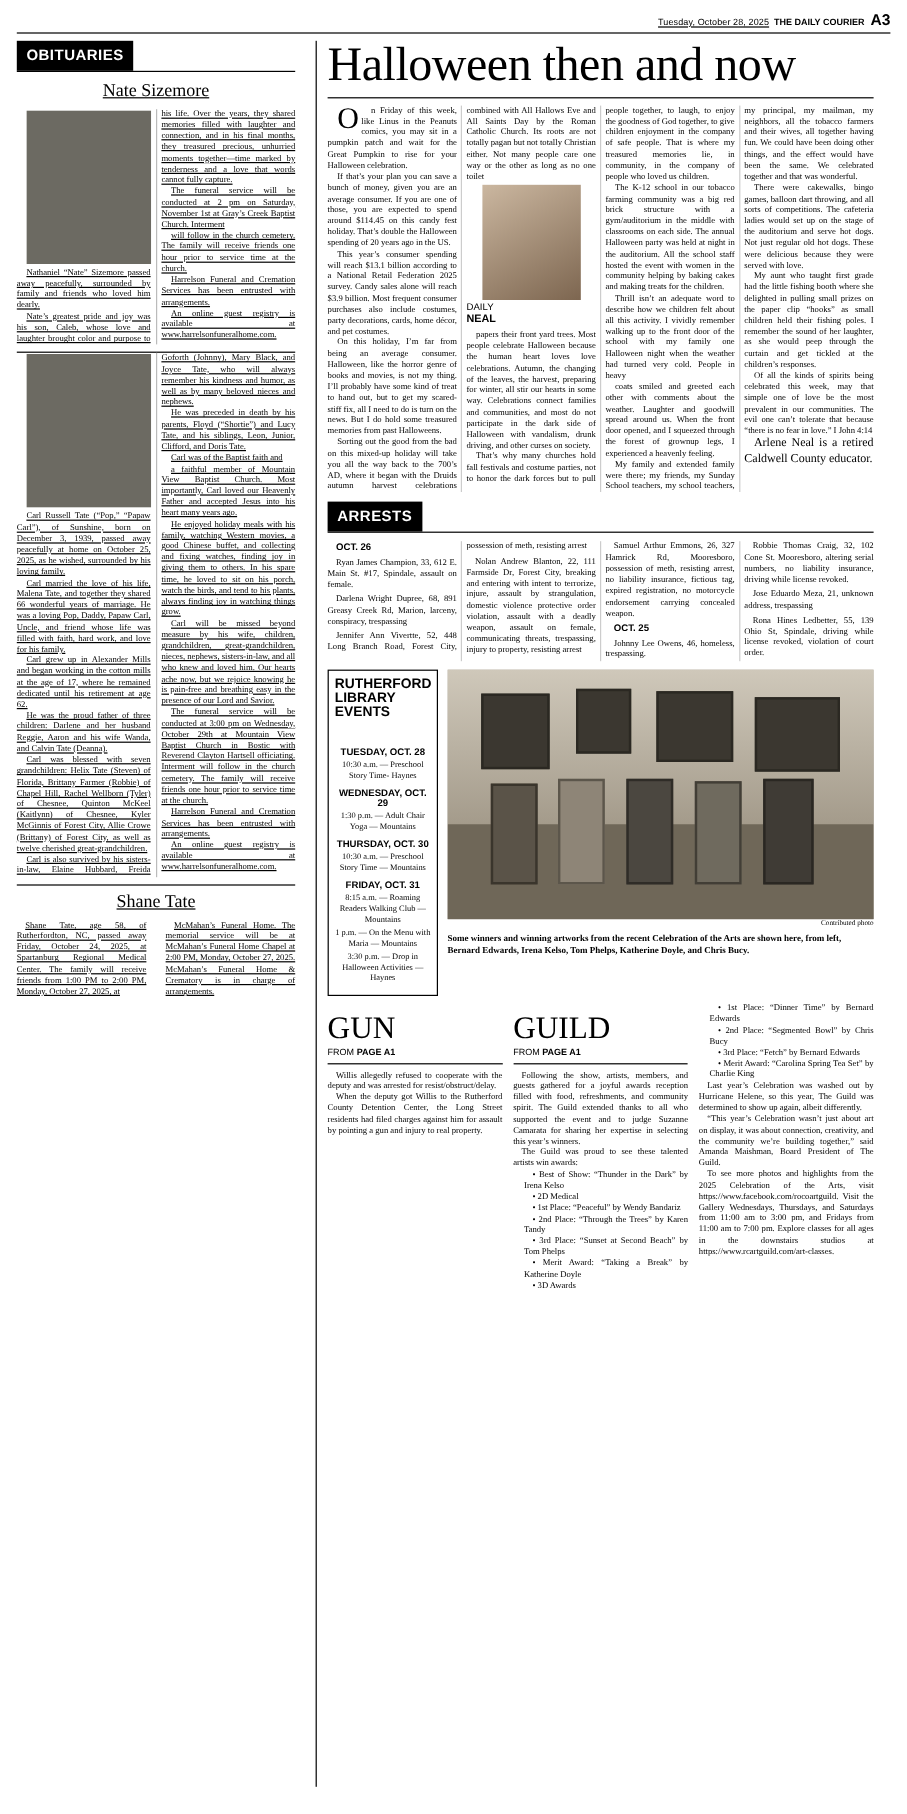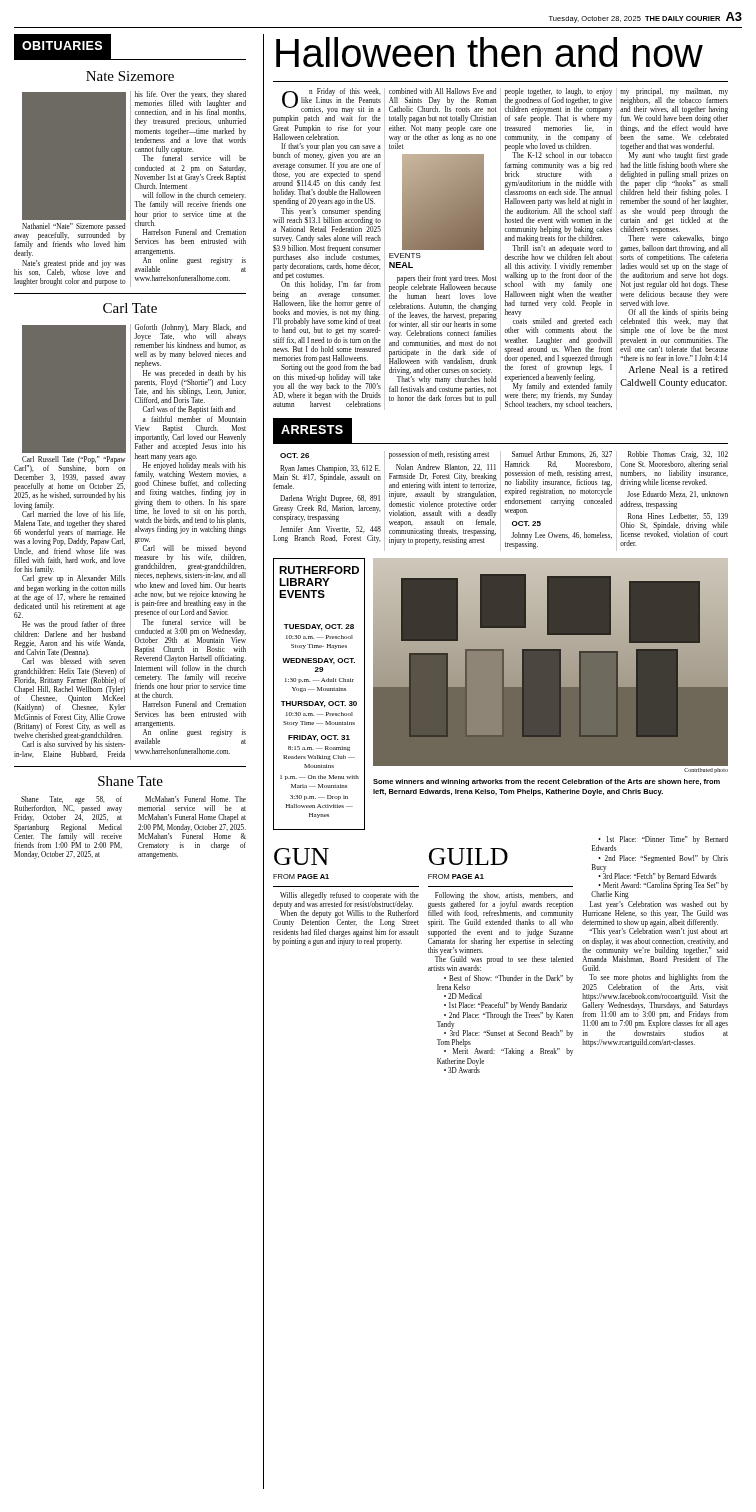--- a/index.html
+++ b/index.html
@@ -13,28 +13,28 @@
     line-height:1.28;
   }
   .page { width:756px; height:1512px; padding:10px 14px 8px 14px; position:relative; }
 
   
   .masthead {
     display:flex; justify-content:flex-end; align-items:baseline;
     font-family:"Liberation Sans", sans-serif;
     font-size:7.5px; padding-bottom:3px;
   }
-  .masthead .date { letter-spacing:0.1px; }
+  .masthead .date { letter-spacing:0.1px;text-decoration:underline; }
   .masthead .paper { font-weight:bold; margin-left:4px; }
   .masthead .pagenum { font-weight:bold; font-size:13px; margin-left:5px; line-height:1; }
   .rule-top { border-bottom:1.6px solid #000; margin-bottom:6px; }
 
   
   .grid { display:flex; gap:0; height:1455px; }
-  .col-left { width:250px; padding-right:17px; border-right:0.7px solid #000; }
+  .col-left { width:250px; padding-right:17px; border-right:0.7px solid #000;text-decoration:underline; }
   .col-right { width:464px; padding-left:9px; }
 
   
   .flag {
     background:#000; color:#fff;
     font-family:"Liberation Sans", sans-serif;
     font-weight:bold; font-size:12.5px;
     letter-spacing:0.4px;
     padding:4px 8px 5px 8px;
     display:inline-block;
@@ -60,21 +60,21 @@
     float:right; width:104px; height:128px; margin:1px 0 3px 6px;
     background:linear-gradient(160deg,#8d8b80,#4f4d46);
     overflow:hidden; position:relative;
   }
   .obit-photo.carl {
     background:linear-gradient(170deg,#9a9276,#5b5444);
   }
 
   
   h1.headline {
-    font-family:Liberation Sans, sans-serif;
+    font-family:Liberation Serif, serif;
     font-size:40px; line-height:0.98;
     font-weight:normal; margin:0 0 8px 0; letter-spacing:-0.4px;
   }
   .head-rule { border-bottom:0.7px solid #000; margin-bottom:6px; }
 
   .story-cols { column-count:4; column-gap:8px; column-rule:0.5px solid #ccc; }
   .story-cols p { margin:0; text-indent:8px; text-align:justify; hyphens:auto; }
   .dropcap::first-letter {
     float:left; font-size:25px; line-height:0.82; padding:2px 2px 0 0; font-weight:normal;
   }
@@ -113,21 +113,21 @@
   .lib-photo { flex:1; }
   .lib-photo .ph {
     width:100%; height:208px;
     background:linear-gradient(180deg,#b9b2a4 0%,#8e8575 45%,#6d6557 100%);
     position:relative; overflow:hidden;
   }
   .ph .wall { position:absolute; inset:0 0 38% 0; background:linear-gradient(180deg,#cfc8ba,#a49b8b); }
   .ph .floor { position:absolute; left:0; right:0; bottom:0; height:38%; background:#6f6758; }
   .ph .art { position:absolute; background:#3b3730; border:2px solid #2b2822; }
   .credit { font-size:6px; text-align:right; margin-top:1px; }
-  .caption { font-family:Liberation Sans, sans-serif; font-size:7.5px; font-weight:bold; line-height:1.25; margin-top:3px; }
+  .caption { font-family:Liberation Serif, serif; font-size:7.5px; font-weight:bold; line-height:1.25; margin-top:3px; }
 
   
   .jump-head {
     font-family:"Liberation Serif", serif;
     font-size:26px; line-height:1; margin:8px 0 2px 0;
   }
   .jump-from {
     font-family:"Liberation Sans", sans-serif;
     font-size:7.5px; margin-bottom:4px;
   }
@@ -176,21 +176,20 @@
           <p>The funeral service will be conducted at 2 pm on Saturday, November 1st at Gray’s Creek Baptist Church. Interment</p>
           <p>will follow in the church cemetery. The family will receive friends one hour prior to service time at the church.</p>
           <p>Harrelson Funeral and Cremation Services has been entrusted with arrangements.</p>
           <p>An online guest registry is available at www.harrelsonfuneralhome.com.</p>
         </div>
       </div>
 
       <div class="obit-rule"></div>
 
       <div>
-        <div class="obit-name">Carl Tate</div>
         <div class="twocol">
           <div class="obit-photo carl">
               <div class="photo-box"></div>
             </div>
           <p>Carl Russell Tate (“Pop,” “Papaw Carl”), of Sunshine, born on December 3, 1939, passed away peacefully at home on October 25, 2025, as he wished, surrounded by his loving family.</p>
           <p>Carl married the love of his life, Malena Tate, and together they shared 66 wonderful years of marriage. He was a loving Pop, Daddy, Papaw Carl, Uncle, and friend whose life was filled with faith, hard work, and love for his family.</p>
           <p>Carl grew up in Alexander Mills and began working in the cotton mills at the age of 17, where he remained dedicated until his retirement at age 62.</p>
           <p>He was the proud father of three children: Darlene and her husband Reggie, Aaron and his wife Wanda, and Calvin Tate (Deanna).</p>
           <p>Carl was blessed with seven grandchildren: Helix Tate (Steven) of Florida, Brittany Farmer (Robbie) of Chapel Hill, Rachel Wellborn (Tyler) of Chesnee, Quinton McKeel (Kaitlynn) of Chesnee, Kyler McGinnis of Forest City, Allie Crowe (Brittany) of Forest City, as well as twelve cherished great-grandchildren.</p>
           <p>Carl is also survived by his sisters-in-law, Elaine Hubbard, Freida Goforth (Johnny), Mary Black, and Joyce Tate, who will always remember his kindness and humor, as well as by many beloved nieces and nephews.</p>
@@ -228,32 +227,32 @@
 
       <div class="story-cols">
         <p class="dropcap">On Friday of this week, like Linus in the Peanuts comics, you may sit in a pumpkin patch and wait for the Great Pumpkin to rise for your Halloween celebration.</p>
         <p>If that’s your plan you can save a bunch of money, given you are an average consumer. If you are one of those, you are expected to spend around $114.45 on this candy fest holiday. That’s double the Halloween spending of 20 years ago in the US.</p>
         <p>This year’s consumer spending will reach $13.1 billion according to a National Retail Federation 2025 survey. Candy sales alone will reach $3.9 billion. Most frequent consumer purchases also include costumes, party decorations, cards, home décor, and pet costumes.</p>
         <p>On this holiday, I’m far from being an average consumer. Halloween, like the horror genre of books and movies, is not my thing. I’ll probably have some kind of treat to hand out, but to get my scared-stiff fix, all I need to do is turn on the news. But I do hold some treasured memories from past Halloweens.</p>
         <p>Sorting out the good from the bad on this mixed-up holiday will take you all the way back to the 700’s AD, where it began with the Druids autumn harvest celebrations combined with All Hallows Eve and All Saints Day by the Roman Catholic Church. Its roots are not totally pagan but not totally Christian either. Not many people care one way or the other as long as no one toilet</p>
 
         <div class="byline-photo"></div>
         <div class="byline-name">
-          <span>EVENTS</span>
+          <span>DAILY</span>
           <b>NEAL</b>
         </div>
 
         <p>papers their front yard trees. Most people celebrate Halloween because the human heart loves love celebrations. Autumn, the changing of the leaves, the harvest, preparing for winter, all stir our hearts in some way. Celebrations connect families and communities, and most do not participate in the dark side of Halloween with vandalism, drunk driving, and other curses on society.</p>
         <p>That’s why many churches hold fall festivals and costume parties, not to honor the dark forces but to pull people together, to laugh, to enjoy the goodness of God together, to give children enjoyment in the company of safe people. That is where my treasured memories lie, in community, in the company of people who loved us children.</p>
         <p>The K-12 school in our tobacco farming community was a big red brick structure with a gym/auditorium in the middle with classrooms on each side. The annual Halloween party was held at night in the auditorium. All the school staff hosted the event with women in the community helping by baking cakes and making treats for the children.</p>
         <p>Thrill isn’t an adequate word to describe how we children felt about all this activity. I vividly remember walking up to the front door of the school with my family one Halloween night when the weather had turned very cold. People in heavy</p>
         <p>coats smiled and greeted each other with comments about the weather. Laughter and goodwill spread around us. When the front door opened, and I squeezed through the forest of grownup legs, I experienced a heavenly feeling.</p>
         <p>My family and extended family were there; my friends, my Sunday School teachers, my school teachers, my principal, my mailman, my neighbors, all the tobacco farmers and their wives, all together having fun. We could have been doing other things, and the effect would have been the same. We celebrated together and that was wonderful.</p>
+        <p>There were cakewalks, bingo games, balloon dart throwing, and all sorts of competitions. The cafeteria ladies would set up on the stage of the auditorium and serve hot dogs. Not just regular old hot dogs. These were delicious because they were served with love.</p>
         <p>My aunt who taught first grade had the little fishing booth where she delighted in pulling small prizes on the paper clip “hooks” as small children held their fishing poles. I remember the sound of her laughter, as she would peep through the curtain and get tickled at the children’s responses.</p>
-        <p>There were cakewalks, bingo games, balloon dart throwing, and all sorts of competitions. The cafeteria ladies would set up on the stage of the auditorium and serve hot dogs. Not just regular old hot dogs. These were delicious because they were served with love.</p>
         <p>Of all the kinds of spirits being celebrated this week, may that simple one of love be the most prevalent in our communities. The evil one can’t tolerate that because “there is no fear in love.” I John 4:14</p>
         <p class="tagline">Arlene Neal is a retired Caldwell County educator.</p>
       </div>
 
       <div class="flagwrap" style="margin-top:8px;">
         <span class="flag">ARRESTS</span>
       </div>
 
       <div class="arrest-cols">
         <p class="dateline">OCT. 26</p>

